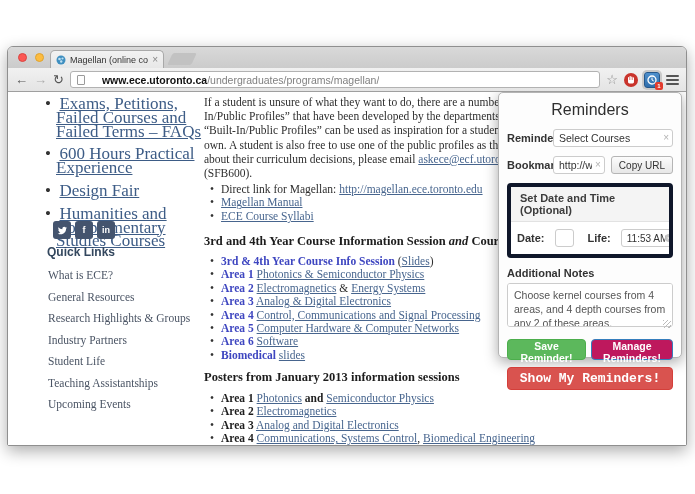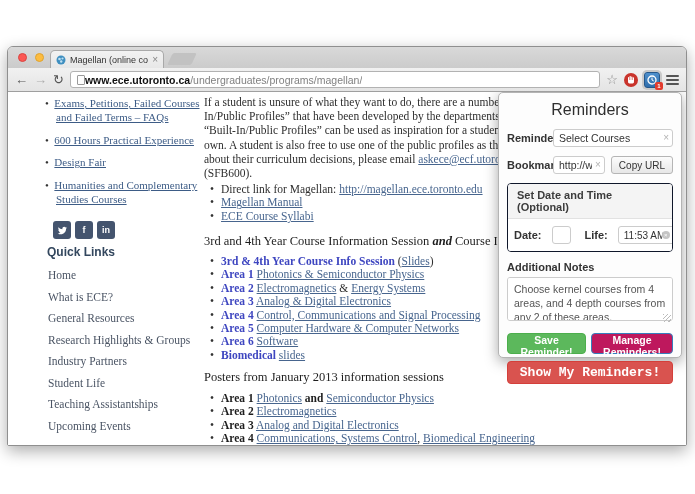--- a/index.html
+++ b/index.html
@@ -26,21 +26,21 @@
   .tab-close { font-size:10px; color:#888; line-height:8px; }
   .newtab { position:absolute; left:162px; top:6px; width:24px; height:12px;
     background:#c2c2c2; transform:skewX(-25deg); border-radius:2px; }
 
   
   .toolbar { position:relative; height:24px; background:linear-gradient(#f1f1f1,#e4e4e4);
     border-bottom:1px solid #9f9f9f; display:flex; align-items:center; padding:0 7px; gap:6px; }
   .navbtn { font-size:13px; line-height:13px; color:#555; }
   .navbtn.disabled { color:#adadad; }
   .omnibox { flex:1; height:17px; background:#fff; border:1px solid #b2b2b2; border-radius:3px;
-    display:flex; align-items:center; padding:0 6px; gap:0; min-width:0; }
+    display:flex; align-items:center; padding:0 6px; gap:17px; min-width:0; }
   .page-ic { width:8px; height:10px; background:#fdfdfd; border:1px solid #9a9a9a; border-radius:1px; }
   .url { font-size:10.5px; white-space:nowrap; overflow:hidden; }
   .url .host { color:#111; font-weight:bold; }
   .url .path { color:#808080; }
   .star { font-size:13px; color:#8d8d8d; }
   .ext-hand { width:14px; height:14px; border-radius:50%; background:#c9342c;
     display:flex; align-items:center; justify-content:center; }
   .ext-rem { position:relative; width:16px; height:16px; border-radius:3px;
     background:linear-gradient(#4e90cd,#2f6dab); border:1px solid #26578a;
     display:flex; align-items:center; justify-content:center; box-shadow:0 0 0 2px #c9c9c9; }
@@ -48,21 +48,21 @@
     background:#e23b2e; border-radius:2px; color:#fff; font-size:6px; line-height:8px;
     text-align:center; padding:0 1px; font-weight:bold; }
   .menu-ic { width:13px; display:flex; flex-direction:column; gap:2px; }
   .menu-ic span { display:block; height:2px; background:#555; border-radius:1px; }
 
   
   .content { position:absolute; left:0; top:45px; right:0; bottom:0; background:#fff;
     overflow:hidden; font-family:"Liberation Serif", serif; }
 
   
-  .side { position:absolute; left:37px; top:5px; width:160px; font-size:11px; }
+  .side { position:absolute; left:37px; top:5px; width:160px; font-size:17px; }
   .side-row { text-indent:-11px; padding-left:11px; margin-bottom:9px; line-height:13.8px; color:#2e2e2e; }
   .side-row::before { content:"•\00a0\00a0"; color:#333; }
   .socials { position:absolute; left:45px; top:129px; display:flex; gap:4px; }
   .soc { width:18px; height:18px; border-radius:3px; background:#44546e; color:#fff;
     display:flex; align-items:center; justify-content:center;
     font-family:"Liberation Sans", sans-serif; font-weight:bold; font-size:9px; }
   .ql-title { position:absolute; left:39px; top:153px; font-family:"Liberation Sans", sans-serif;
     font-size:12px; font-weight:bold; color:#33475e; }
   .quicklinks { position:absolute; left:40px; top:173px; width:160px; }
   .ql-row { height:21.5px; line-height:21.5px; font-size:11.5px; color:#4a5464; white-space:nowrap; }
@@ -78,38 +78,38 @@
   .hd1 { top:139px; }
   .course-list { top:160px; }
   .hd2 { top:275px; }
   .poster-list { top:297px; }
 
   .seg-plain { color:#2e2e2e; }
   .seg-link  { color:#47658e; text-decoration:underline; cursor:pointer; }
   .seg-slink { color:#3d5c86; text-decoration:underline; cursor:pointer; }
   .seg-blabel{ font-weight:bold; color:#3e46c0; }
   .seg-bold  { font-weight:bold; color:#1d1d1d; }
-  .seg-b     { font-weight:normal; color:#1d1d1d; }
+  .seg-b     { font-weight:bold; color:#1d1d1d; }
   .seg-bi    { font-weight:bold; font-style:italic; color:#1d1d1d; }
 
   
   .popup { position:absolute; left:490px; top:0px; width:184px; height:266px;
     background:#fdfdfd; border:1px solid #b4b4b4; border-radius:5px;
     box-shadow:0 4px 14px rgba(0,0,0,.35); padding:8px; font-family:"Liberation Sans", sans-serif; }
   .pop-title { text-align:center; font-size:16px; color:#2f2f2f; margin-bottom:10px; }
   .pop-row { position:relative; display:flex; align-items:center; margin-bottom:9px; }
   .pop-label { font-size:11px; font-weight:bold; color:#333; width:46px; flex:none; }
   .pop-input { height:18px; border:1px solid #ccc; border-radius:3px; background:#fff;
     font-size:10.5px; color:#333; padding:0 12px 0 5px; font-family:"Liberation Sans", sans-serif;
     min-width:0; }
   .inp-wrap { position:relative; display:flex; align-items:center; min-width:0; }
   .clr { position:absolute; right:4px; font-size:10px; color:#b3b3b3; line-height:10px; }
   .copy-btn { height:18px; margin-left:6px; flex:none; padding:0 7px; font-size:10px; color:#333;
     background:linear-gradient(#fcfcfc,#e7e7e7); border:1px solid #b5b5b5; border-radius:3px; }
-  .panel { border:1px solid #0f172a; border-radius:4px; overflow:hidden; margin-bottom:9px; }
+  .panel { border:4px solid #0f172a; border-radius:4px; overflow:hidden; margin-bottom:9px; }
   .panel-hd { background:#f4f4f4; border-bottom:1px solid #e2e2e2; padding:5px 9px;
     font-size:11px; font-weight:bold; color:#3c3c3c; }
   .panel-bd { background:#fff; padding:7px 6px; display:flex; align-items:center; gap:10px; }
   .dt-label { font-size:11px; font-weight:bold; color:#333; }
   .date-input { width:42px; }
   .time-wrap { position:relative; display:flex; align-items:center; }
   .time-input { width:64px; padding-right:18px; font-size:10px; }
   .time-clr { position:absolute; right:12px; width:8px; height:8px; border-radius:50%;
     background:#c5c5c5; color:#fff; font-size:6px; line-height:8px; text-align:center; }
   .stepper { position:absolute; right:2px; width:8px; height:12px; border:1px solid #c0c0c0;
@@ -203,21 +203,20 @@
         <svg width="11" height="11" viewBox="0 0 24 24">
             <path fill="#fff" d="M22 5.8c-.7.3-1.5.5-2.3.6.8-.5 1.4-1.3 1.7-2.2-.8.5-1.6.8-2.5 1C18.1 4.4 17 4 15.8 4c-2.3 0-4.1 1.9-4.1 4.1 0 .3 0 .6.1.9-3.4-.2-6.5-1.8-8.5-4.3-.4.6-.6 1.3-.6 2.1 0 1.4.7 2.7 1.8 3.4-.7 0-1.3-.2-1.9-.5v.1c0 2 1.4 3.7 3.3 4-.3.1-.7.1-1.1.1-.3 0-.5 0-.8-.1.5 1.6 2 2.8 3.8 2.8-1.4 1.1-3.2 1.8-5.1 1.8-.3 0-.7 0-1-.1 1.8 1.2 4 1.9 6.3 1.9 7.5 0 11.7-6.3 11.7-11.7v-.5c.8-.6 1.5-1.3 2-2.2z"></path>
           </svg>
       </span>
       <span class="soc">f</span>
       <span class="soc">in</span>
     </div>
 
     <div class="ql-title">Quick Links</div>
     <div class="quicklinks">
-        <div class="ql-row"><span class="">Home</span></div>
         <div class="ql-row"><span class="">What is ECE?</span></div>
         <div class="ql-row"><span class="">General Resources</span></div>
         <div class="ql-row"><span class="">Research Highlights &amp; Groups</span></div>
         <div class="ql-row"><span class="">Industry Partners</span></div>
         <div class="ql-row"><span class="">Student Life</span></div>
         <div class="ql-row"><span class="">Teaching Assistantships</span></div>
         <div class="ql-row"><span class="">Upcoming Events</span></div>
       </div>
 
     <div class="main">

